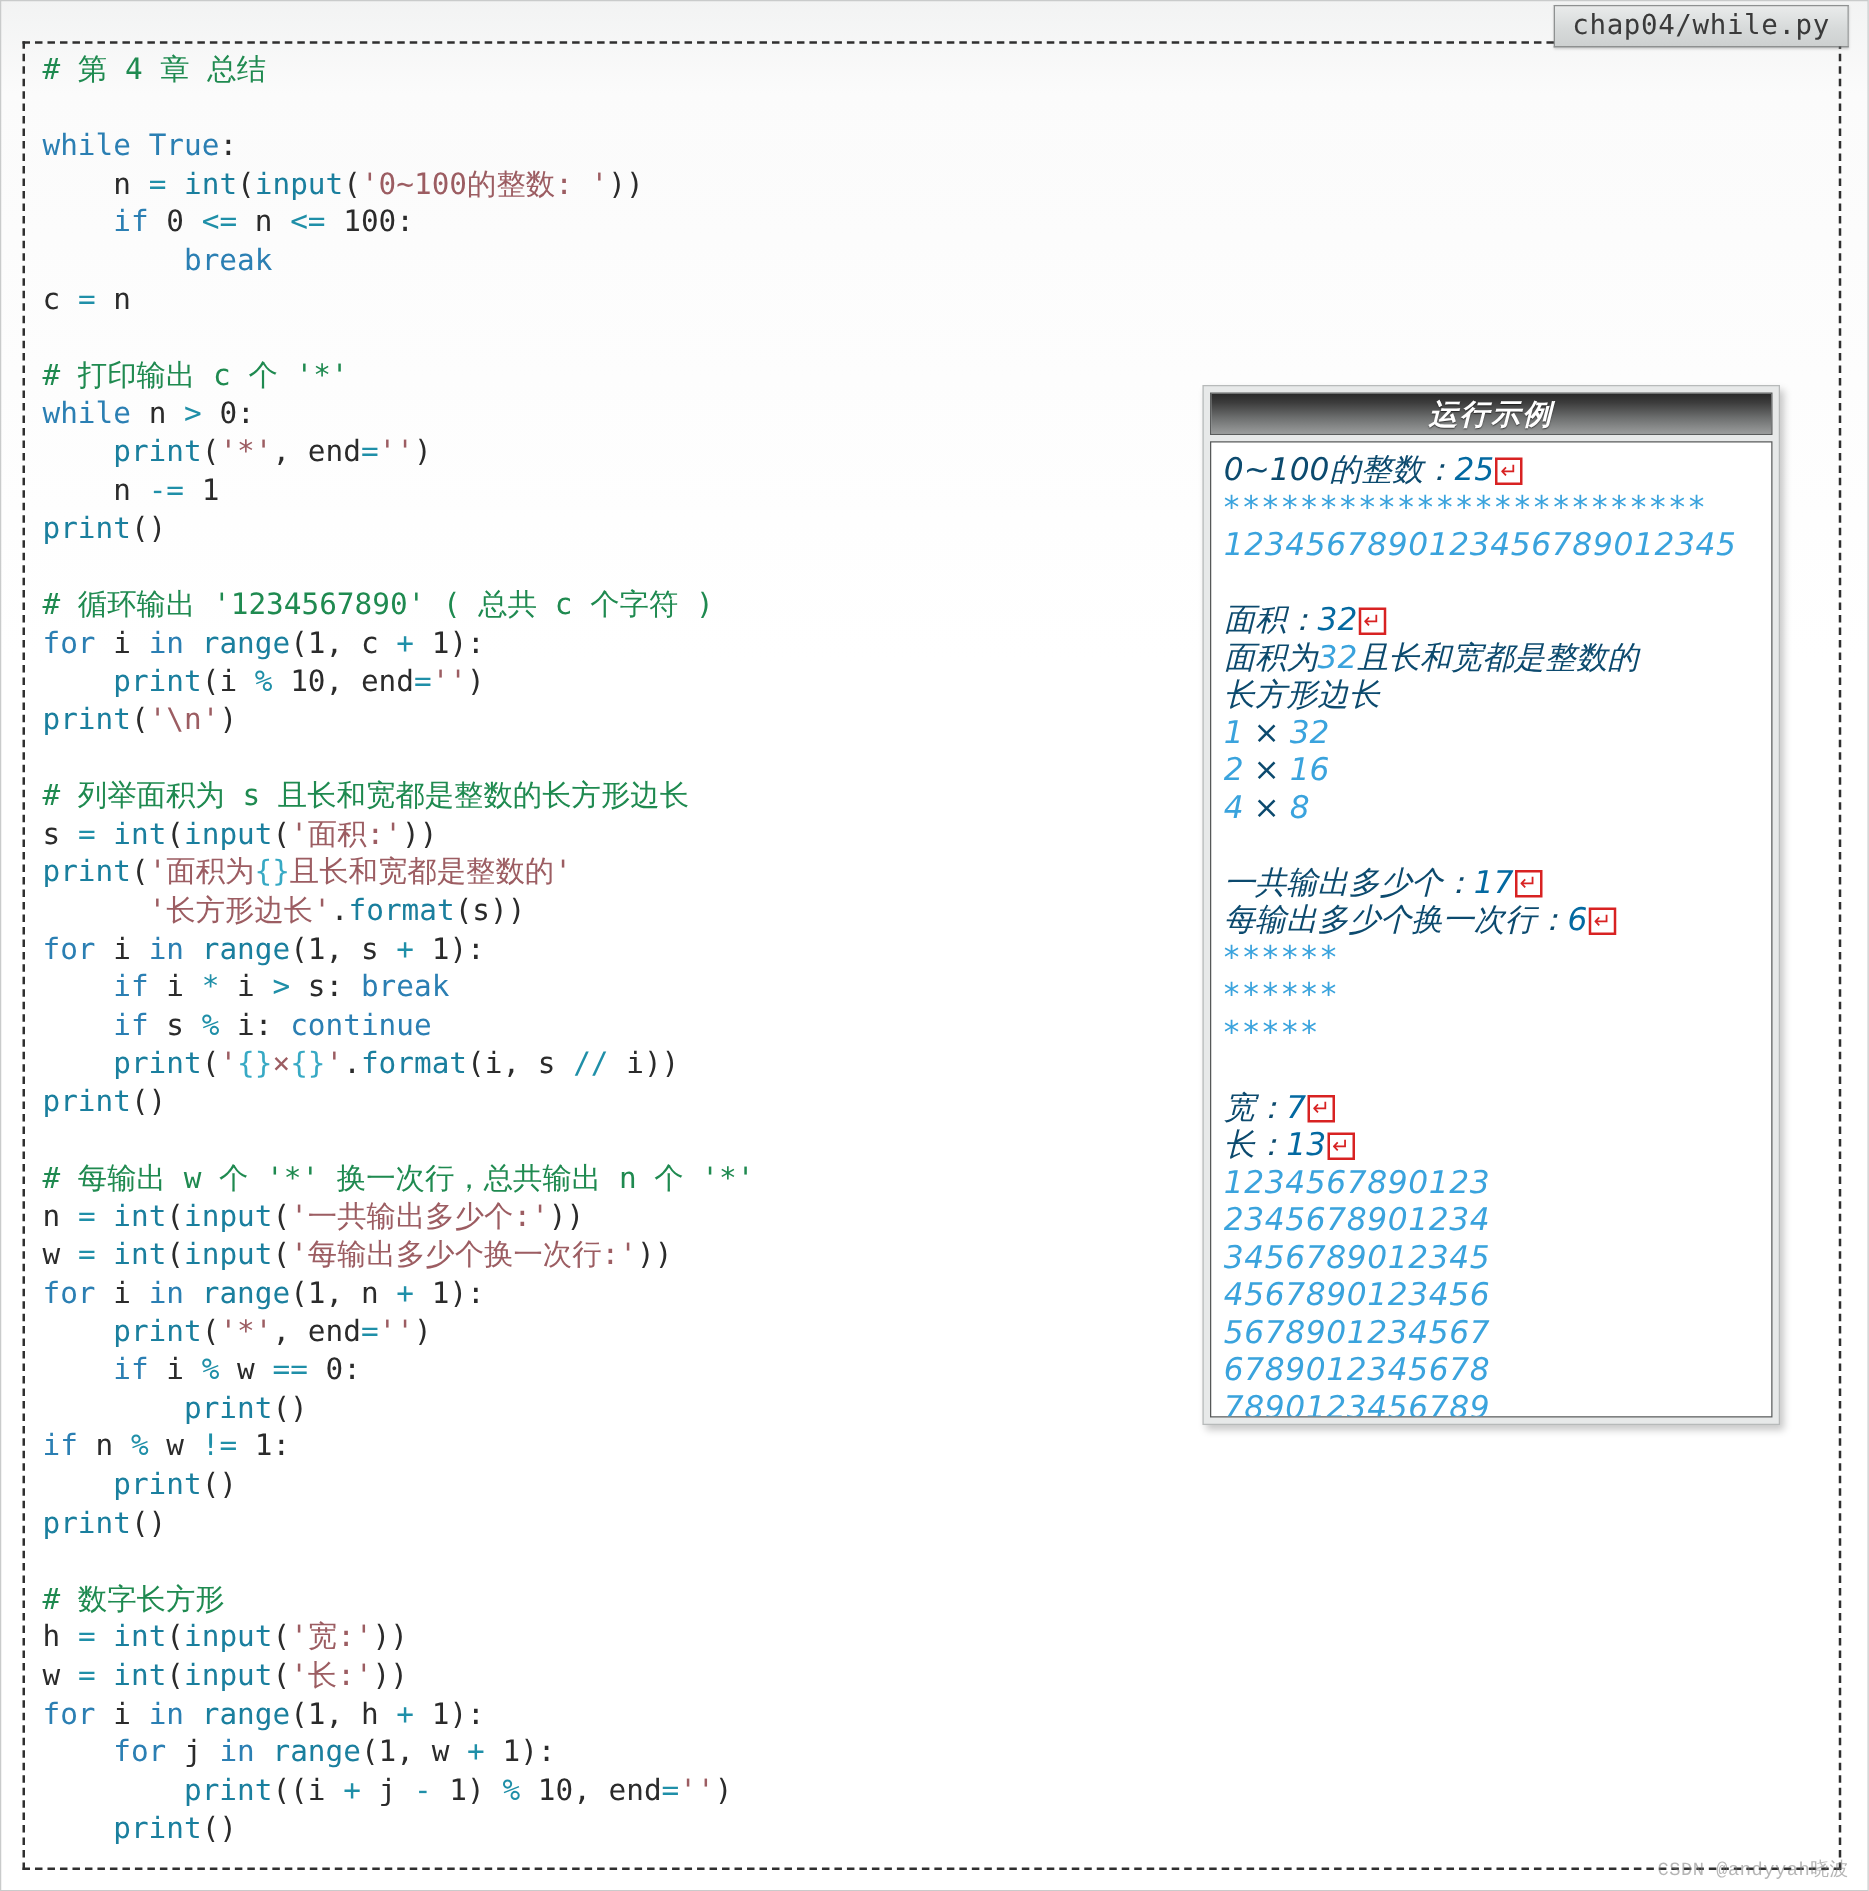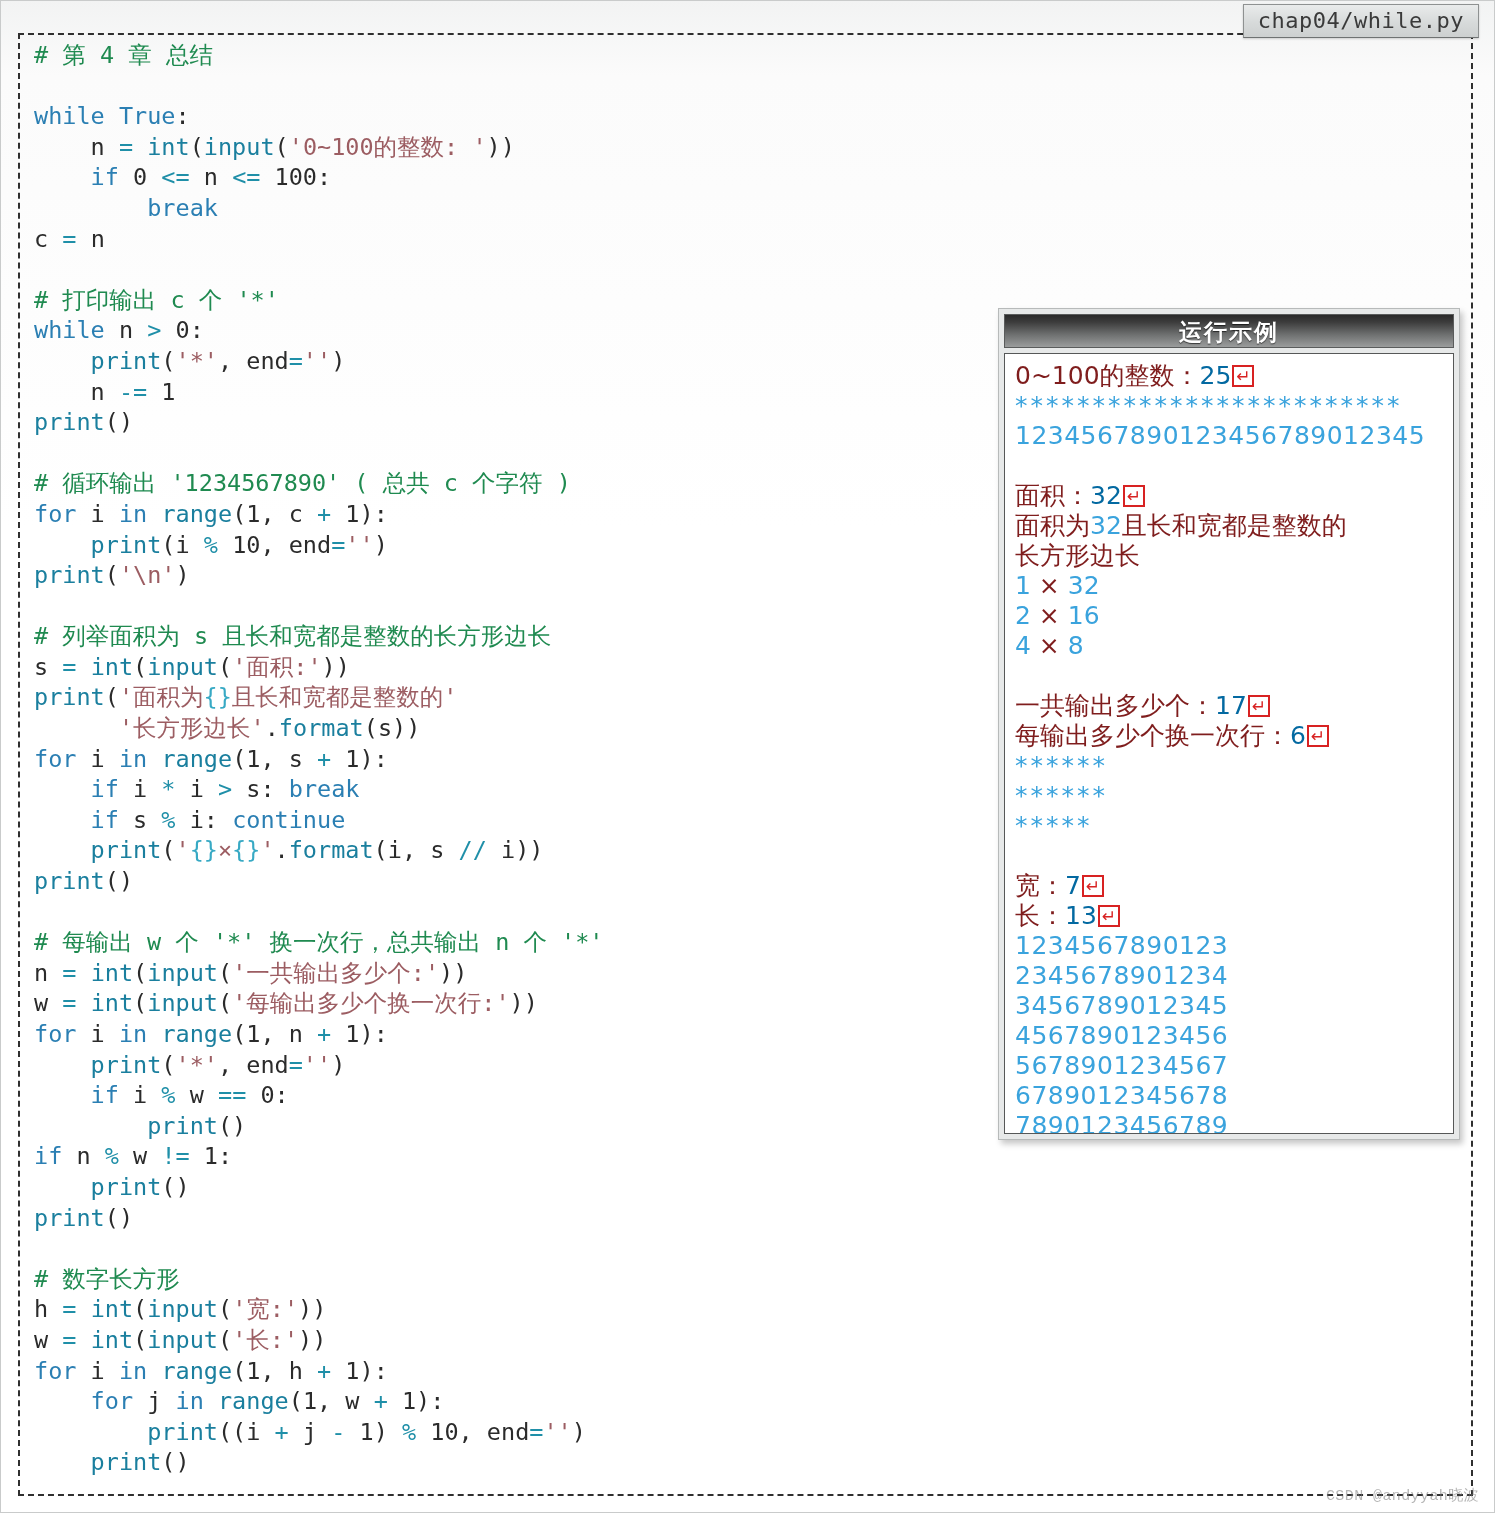--- a/index.html
+++ b/index.html
@@ -80,29 +80,30 @@
   .bi  { color: #1a7f9e; }
   .str { color: #9c5d62; margin-top: 48px; }
   .op  { color: #1f8fa8; }
   .num { color: #2b2b2b; }
   .fmt { color: #37a9c4; }
   .pl  { color: #2b2b2b; }
 
   
   #run-panel {
     position: absolute;
-    left: 998px;
+    left: 962px;
     top: 308px;
     width: 462px;
     height: 832px;
     background: #e7e9e9;
     border: 1px solid #b7baba;
     box-shadow: 3px 4px 6px rgba(0,0,0,.22);
     box-sizing: border-box;
     padding: 5px;
+    font-style: italic;
   }
   #run-title {
     height: 34px;
     line-height: 34px;
     text-align: center;
     background: linear-gradient(180deg,#2a2a2a 0%, #3c3c3c 22%, #6f7171 62%, #9a9c9c 100%);
     color: #ffffff;
     font-family: "DejaVu Sans", sans-serif;
     font-size: 23px;
     font-weight: bold;
@@ -121,21 +122,21 @@
     box-sizing: border-box;
     padding: 7px 10px;
     overflow: hidden;
     font-family: "DejaVu Sans", sans-serif;
     font-size: 25px;
     line-height: 30px;
     color: #1d1d1d;
     white-space: pre;
   }
   #run-body .oline { display:block; min-height:30px; white-space: pre; }
-  .o-prompt { color:#7f1d1d;margin-top:24px; }
+  .o-prompt { color:#0c4a6e;margin-top:24px; }
   .o-in     { color:#0369a1; }
   .o-val    { color:#3aa3dd; }
   .o-star   { color:#3aa3dd; letter-spacing: 3px; }
   .o-digits { color:#3aa3dd; letter-spacing: 0.5px; }
   
   .ret {
     display:inline-block;
     width: 22px; height: 22px;
     line-height: 18px;
     border: 2px solid #d82222;

